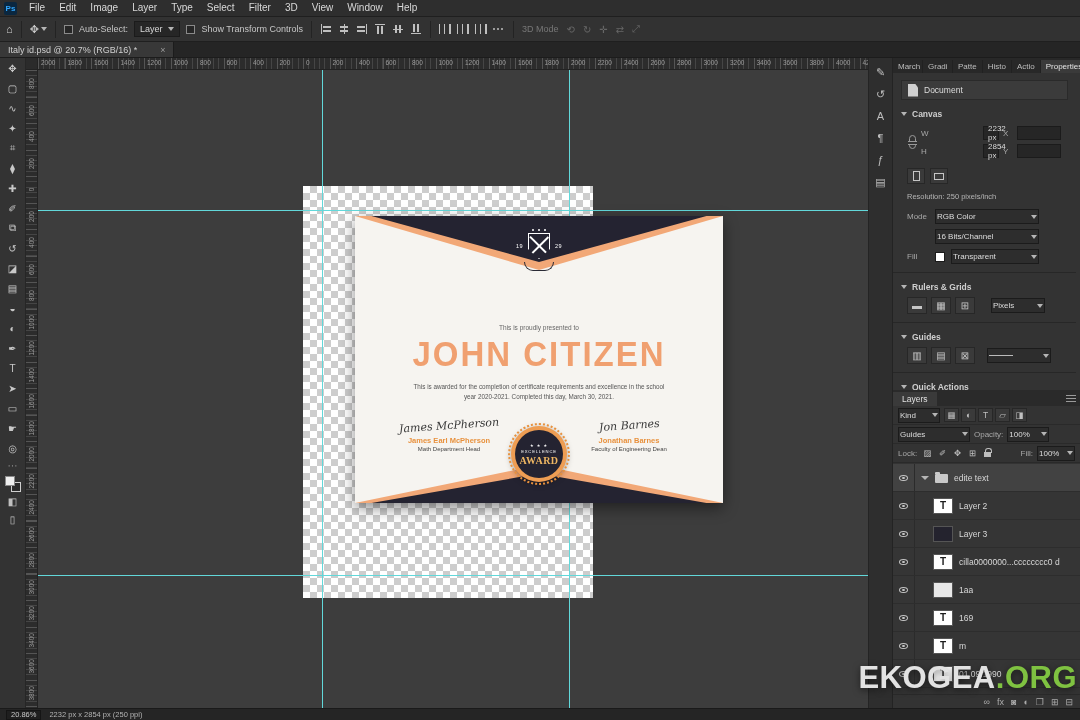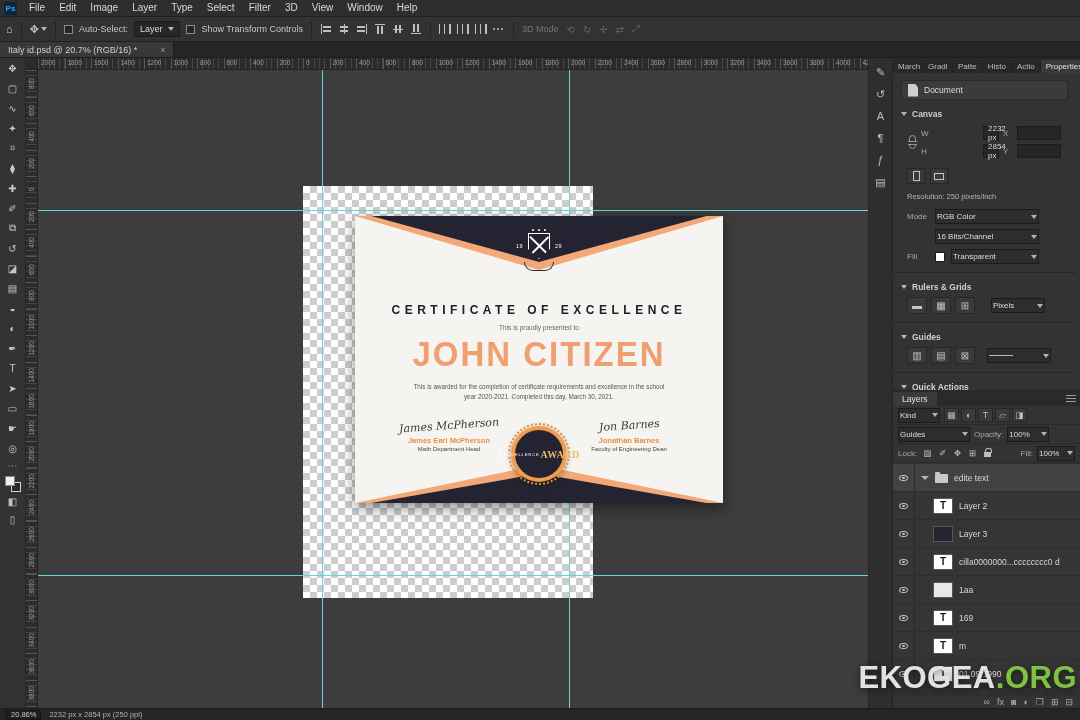--- a/index.html
+++ b/index.html
@@ -111,21 +111,21 @@
     color:#555;line-height:1.6}
   .sig{position:absolute;top:199px;width:132px;text-align:center}
   .sig.left{left:28px}.sig.right{left:208px}
   .sig-script{font-family:"DejaVu Serif",serif;font-style:italic;font-size:11px;color:#3a3a3a;
     transform:rotate(-4deg);display:inline-block}
   .sig-name{margin-top:3px;font-size:7.5px;font-weight:bold;color:#e8913d}
   .sig-role{margin-top:1px;font-size:6px;color:#444}
   .seal{position:absolute;left:50%;top:210px;transform:translateX(-50%);width:56px;height:56px;
     border-radius:50%;background:#ee9d53;outline:2px dotted #e8913d;outline-offset:1px;z-index:4;
     box-shadow:0 2px 6px rgba(0,0,0,.35)}
-  .seal-in{position:absolute;inset:4px;border-radius:50%;background:#242331;display:flex;flex-direction:row;
+  .seal-in{position:absolute;inset:4px;border-radius:50%;background:#242331;display:flex;flex-direction:column;
     align-items:center;justify-content:center;gap:1px}
   .seal-stars{font-size:4px;color:#fff;letter-spacing:1px}
   .seal-l1{font-size:4.2px;color:#fff;letter-spacing:.8px}
   .seal-l2{font-family:"Liberation Serif",serif;font-size:10px;font-weight:bold;color:#efb763;letter-spacing:.5px}
 
   
   .rstrip{position:absolute;left:868px;top:58px;width:24px;height:650px;background:#2e2e2e;
     border-left:1px solid #242424;z-index:15;display:flex;flex-direction:column;align-items:center;padding-top:3px}
   .sbtn{width:22px;height:22px;display:flex;align-items:center;justify-content:center;color:#bdbdbd;font-size:11px}
 
@@ -390,21 +390,20 @@
             <span class="edot"></span>
             <span class="edot"></span>
         </div>
         <div class="erow">
           <span class="eyear">19</span>
           <span class="shield"></span>
           <span class="eyear">29</span>
         </div>
         <div class="laurel"></div>
       </div>
-      <div class="cert-title">CERTIFICATE OF EXCELLENCE</div>
       <div class="cert-sub">This is proudly presented to</div>
       <div class="cert-name">JOHN CITIZEN</div>
       <div class="cert-body">
         <div>This is awarded for the completion of certificate requirements and excellence in the school</div>
         <div>year 2020-2021. Completed this day, March 30, 2021.</div>
       </div>
       <div class="sig left">
         <span class="sig-script">James McPherson</span>
         <div class="sig-name">James Earl McPherson</div>
         <div class="sig-role">Math Department Head</div>

